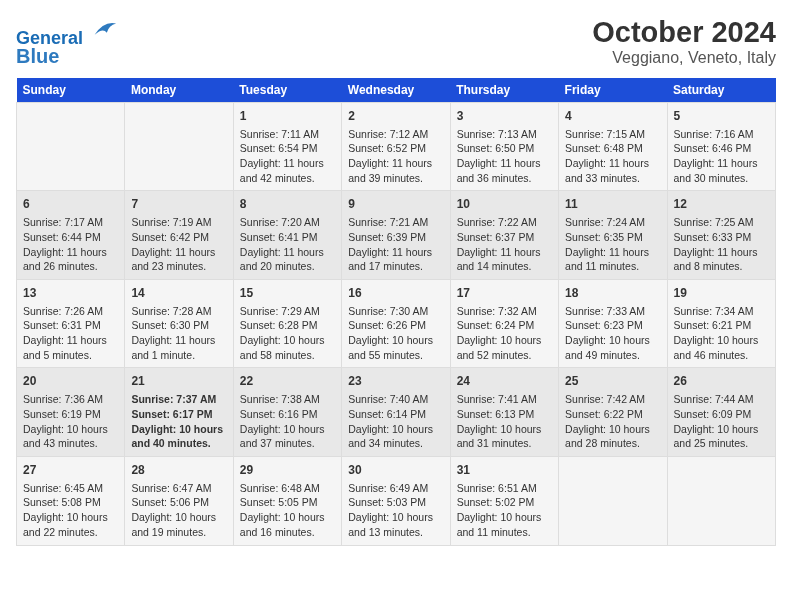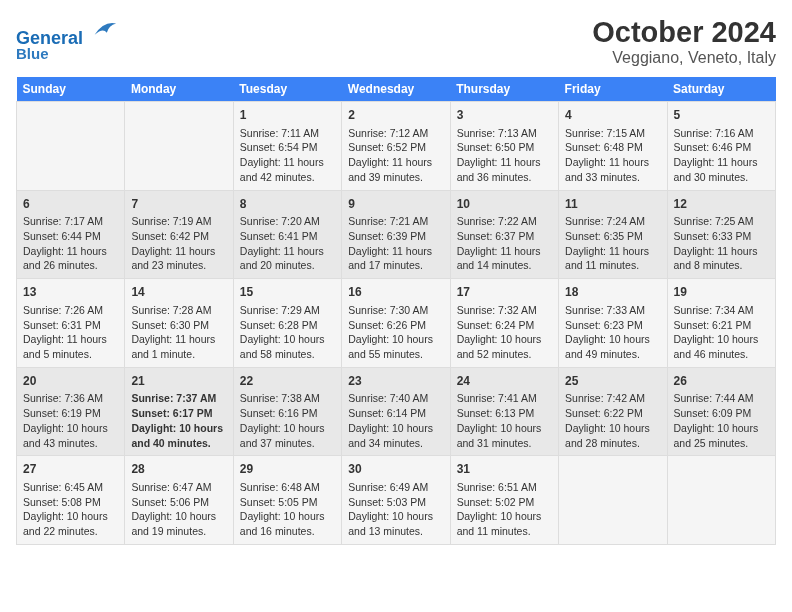--- a/index.html
+++ b/index.html
@@ -45,21 +45,21 @@
     .location-title {
       font-size: 16px;
       color: #555;
     }
     table {
       width: 100%;
       border-collapse: collapse;
       font-size: 11px;
     }
     thead tr th {
-      background-color: #3b82f6;
+      background-color: #1d4ed8;
       color: #fff;
       text-align: left;
       padding: 5px 6px;
       font-size: 12px;
       font-weight: bold;
     }
     tbody tr td {
       vertical-align: top;
       padding: 5px 6px;
       border: 1px solid #ddd;
@@ -93,21 +93,21 @@
     <div>
       <div style="display:flex;align-items:center;">
         <div class="logo-text">
           <span>General</span>
           <svg class="logo-icon" viewBox="0 0 30 30">
             <path d="M5 20 Q15 5 28 8 Q20 10 18 18 Q14 12 5 20Z" fill="#2e7abf"></path>
           </svg>
         </div>
         <div></div>
       </div>
-      <div style="font-size:15px;font-weight:bold;color:#2e7abf;margin-top:-4px;">Blue</div>
+      <div style="font-size:20px;font-weight:bold;color:#2e7abf;margin-top:-4px;">Blue</div>
     </div>
   </div>
   <div class="title-block">
     <div class="month-title">October 2024</div>
     <div class="location-title">Veggiano, Veneto, Italy</div>
   </div>
 </div>
 
 <table>
   <thead>

